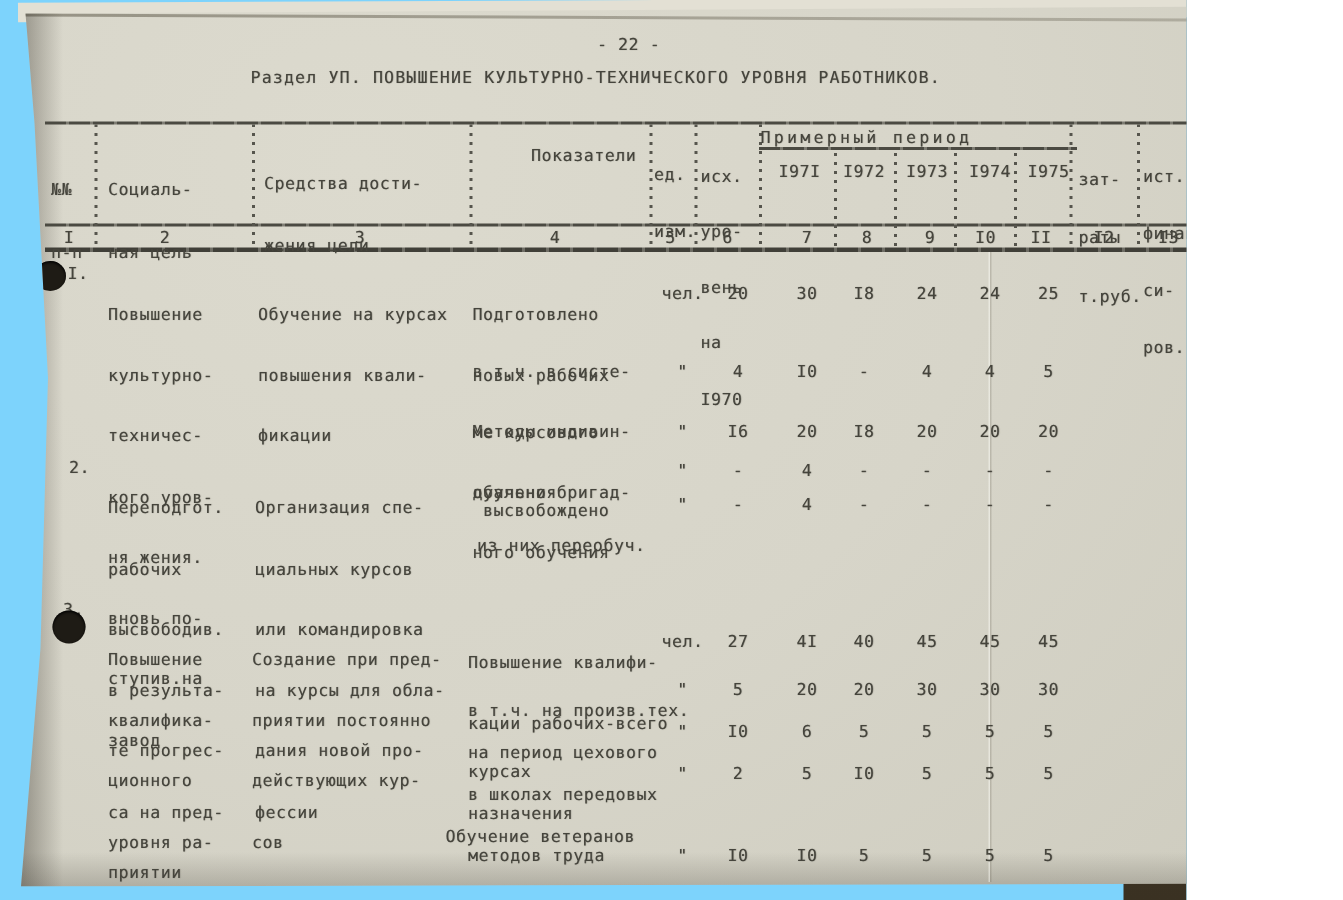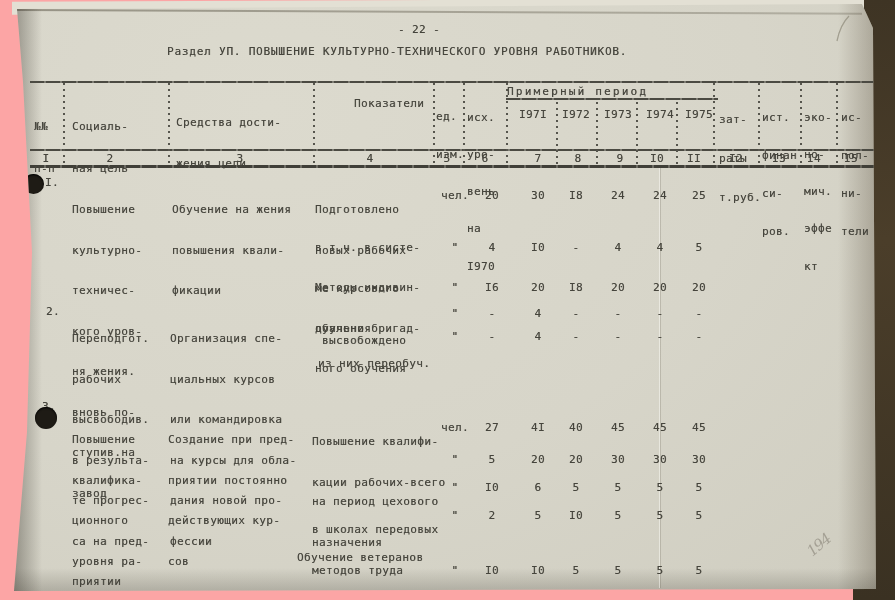--- a/index.html
+++ b/index.html
@@ -1,16 +1,16 @@
 <!DOCTYPE html>
 <html><head>
 <meta charset="utf-8">
 <style>
   html,body{margin:0;padding:0;}
-  .screen{position:relative;width:895px;height:600px;background:#fca5a5;overflow:hidden;
+  .screen{position:relative;width:791px;height:600px;background:#7dd3fc;overflow:hidden;
           font-family:"DejaVu Sans Mono",monospace;}
   .bg-right{position:absolute;right:0;top:0;width:42px;height:600px;
             background:linear-gradient(180deg,#3e3424,#4b3e2a 40%,#3a3122);}
   .top-sheet{position:absolute;left:12px;top:0;width:852px;height:13px;background:#e3e0d4;
              transform:rotate(-0.25deg);}
   .paper{position:absolute;inset:0;
          background:radial-gradient(ellipse at 30% 18%,#dcdace 0%,#d7d5c9 55%,#cfcdc0 100%);
          clip-path:polygon(17px 9px,862px 4px,873px 28px,876px 589px,14px 591px,27px 432px,32px 252px,23px 82px);}
   .edge{position:absolute;left:16px;top:9px;width:846px;height:2px;
         background:linear-gradient(to right,rgba(95,90,75,.55),rgba(95,90,75,.3));
@@ -160,21 +160,21 @@
       <div>Повышение</div>
       <div>культурно-</div>
       <div>техничес-</div>
       <div>кого уров-</div>
       <div>ня жения.</div>
       <div>вновь по-</div>
       <div>ступив.на</div>
       <div>завод</div>
     </div>
     <div class="blk tw" style="left:172px;top:176px;">
-      <div>Обучение на жения</div>
+      <div>Обучение на курсах</div>
       <div>повышения квали-</div>
       <div>фикации</div>
     </div>
     <div class="blk tw" style="left:315px;top:176px;">
       <div>Подготовлено</div>
       <div>новых рабочих</div>
     </div>
     <div class="vrow tw" style="top:189px;">
       <span class="cu">чел.</span>
       <span class="cb">20</span>
@@ -276,20 +276,24 @@
     </div>
     <div class="vrow tw" style="top:421px;">
       <span class="cu">чел.</span>
       <span class="cb">27</span>
       <span class="c1">4I</span>
       <span class="c2">40</span>
       <span class="c3">45</span>
       <span class="c4">45</span>
       <span class="c5">45</span>
     </div>
+    <div class="blk tw" style="left:312px;top:440px;">
+      <div>в т.ч. на произв.тех.</div>
+      <div>курсах</div>
+    </div>
     <div class="vrow tw" style="top:453px;">
       <span class="cu">"</span>
       <span class="cb">5</span>
       <span class="c1">20</span>
       <span class="c2">20</span>
       <span class="c3">30</span>
       <span class="c4">30</span>
       <span class="c5">30</span>
     </div>
     <div class="blk tw" style="left:312px;top:468px;">

